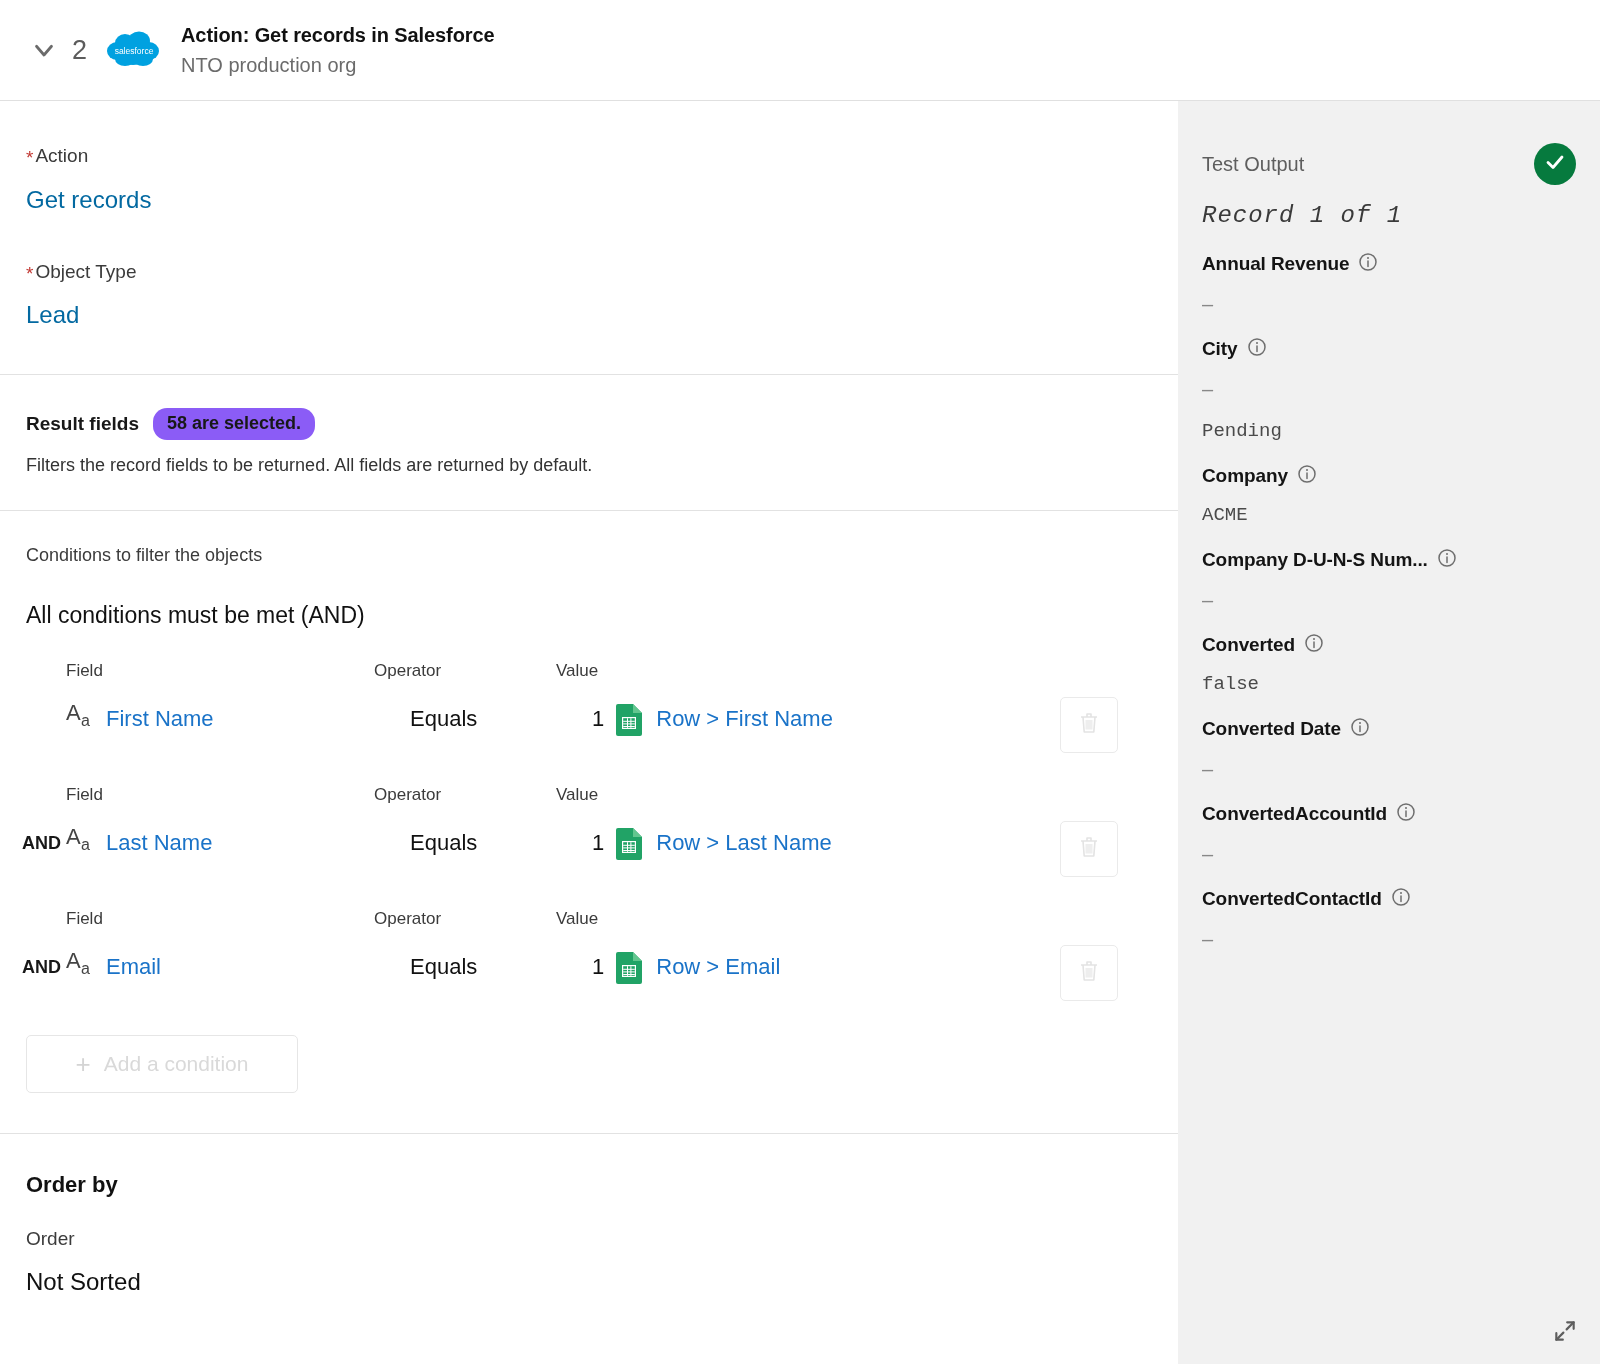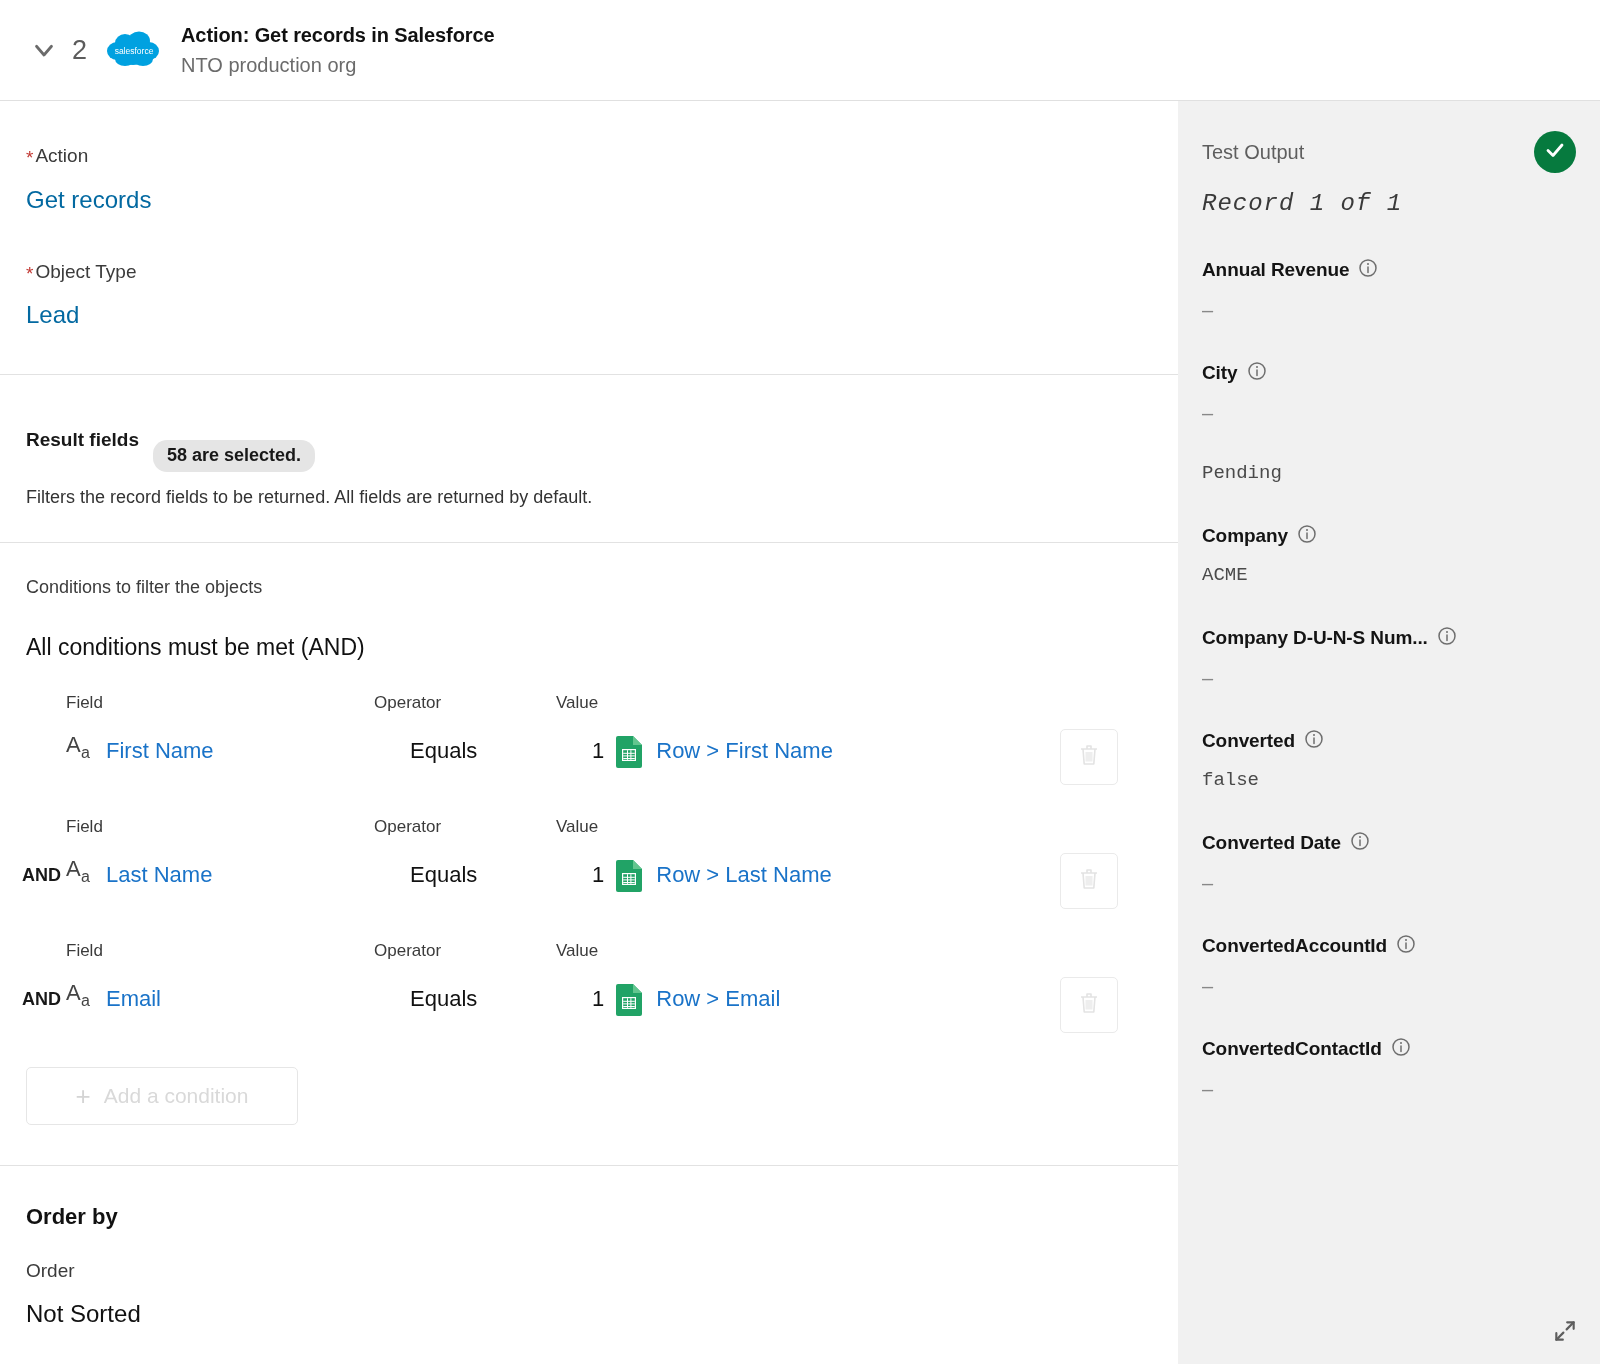--- a/index.html
+++ b/index.html
@@ -70,21 +70,21 @@
     width: 1178px;
     background: #fff;
     position: relative;
     overflow: hidden;
   }
   .right-panel {
     width: 422px;
     background: #f1f1f1;
     position: relative;
     overflow: hidden;
-    padding: 4px 24px;
+    padding: 16px 24px;
   }
 
   
   .section { padding: 0 26px; }
   .divider { height: 1px; background: #e2e2e2; width: 100%; }
 
   .field-label {
     font-size: 19px;
     color: #3b3b3b;
     margin-top: 0;
@@ -106,28 +106,27 @@
     align-items: center;
     gap: 14px;
     padding-top: 33px;
   }
   .result-label {
     font-size: 19px;
     font-weight: bold;
     color: #181818;
   }
   .badge-selected {
-    background: #e5e5e5;
+    background: #8b5cf6;
     border-radius: 14px;
     padding: 5px 14px 6px;
     font-size: 18px;
     font-weight: bold;
     color: #181818;
     cursor: pointer;
-    margin-top: 32px;
   }
   .result-desc {
     font-size: 18px;
     color: #333;
     margin-top: 15px;
     padding-bottom: 34px;
   }
 
   .cond-intro {
     font-size: 18px;
@@ -258,21 +257,21 @@
     display: flex; align-items: center; justify-content: center;
   }
   .record-count {
     font-family: "Liberation Mono", monospace;
     font-style: italic;
     font-size: 24px;
     color: #3a3a3a;
     margin-top: 17px;
     letter-spacing: 1px;
   }
-  .out-field { margin-top: 41px; }
+  .out-field { margin-top: 23px; }
   .out-field:first-of-type { margin-top: 40px; }
   .out-name-row {
     display: flex; align-items: center; gap: 9px;
   }
   .out-name {
     font-size: 19px; font-weight: bold; color: #141414;
     letter-spacing: -0.1px;
     white-space: nowrap;
   }
   .info-icon { flex: none; display:block; }

